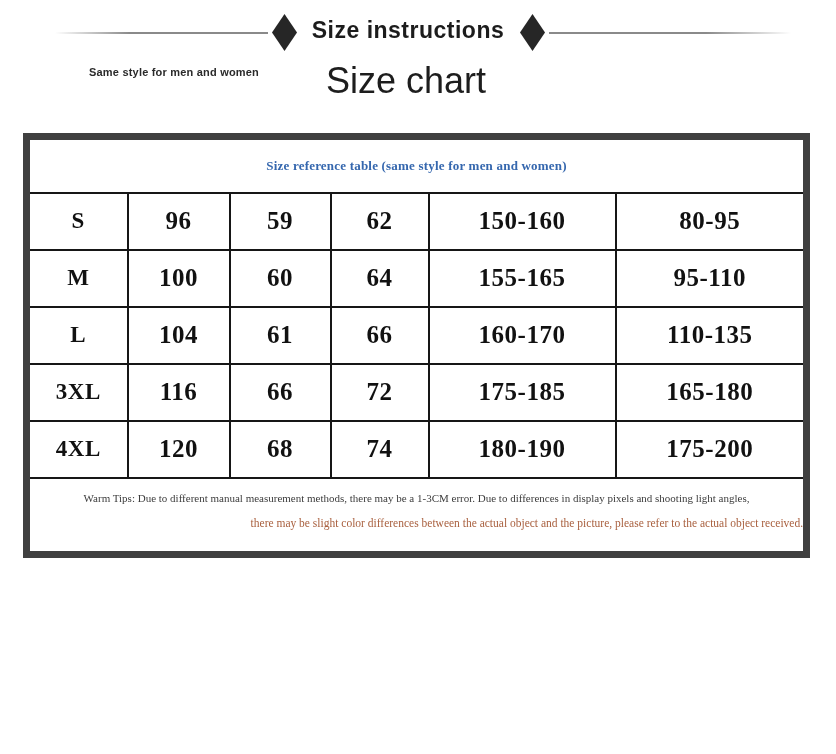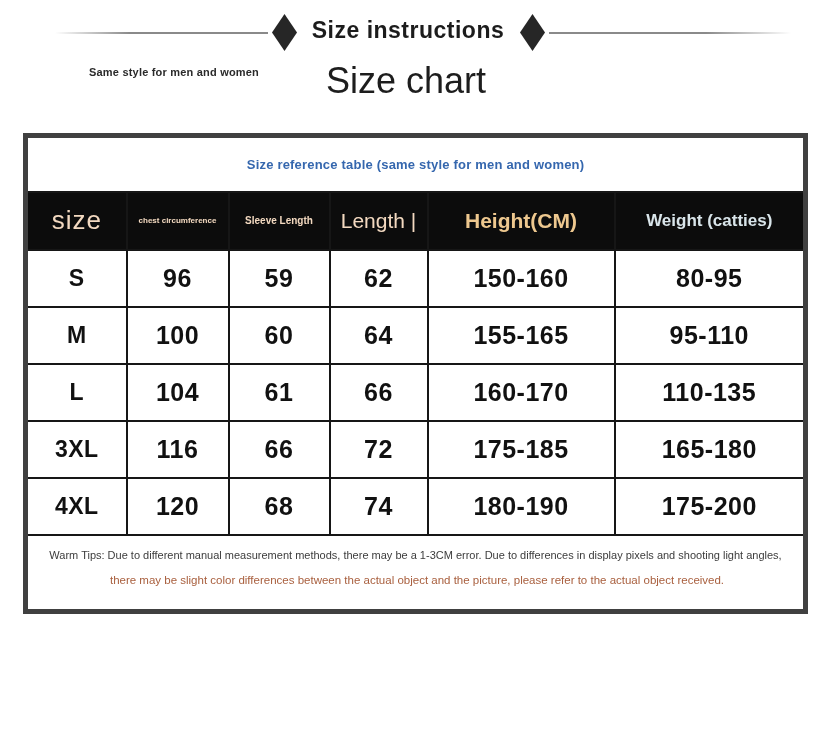--- a/index.html
+++ b/index.html
@@ -45,22 +45,23 @@
     position: absolute; top: 60px; left: 0; width: 812px;
     text-align: center;
     font-size: 36px; font-weight: 500; color: #1d1d1d;
   }
 
   
   table.size-table {
     position: absolute; left: 23px; top: 133px;
     width: 780px;
     border-collapse: collapse;
-    border: 5px solid #404040;
+    border: 7px solid #404040;
     table-layout: fixed;
+    font-family: Liberation Serif, serif;
   }
   table.size-table td, table.size-table th {
     border: 2px solid #161616;
     text-align: center; vertical-align: middle;
     overflow: hidden;
   }
 
   tr.caption-row td {
     height: 56px;
     background: #ffffff;
@@ -92,21 +93,21 @@
     height: 77px;
     vertical-align: top;
     padding-top: 13px;
   }
   .tip-line1 {
     text-align: center;
     font-size: 11px; color: #3c3c3c;
     padding: 0 17px;
   }
   .tip-line2 {
-    text-align: center;
+    text-align: right;
     font-size: 11.5px; color: #a9603f;
     margin-top: 13px;
     padding-left: 3px;
   }
 </style>
 </head>
 <body>
 
 <div class="deco-line left"></div>
 <div class="diamond left"></div>
@@ -122,28 +123,20 @@
     <col style="width:101px">
       <col style="width:102px">
       <col style="width:101px">
     <col style="width:98px">
       <col style="width:187px">
       <col style="width:191px">
   </colgroup>
   <tbody>
     <tr class="caption-row">
       <td colspan="6">Size reference table (same style for men and women)</td>
-    </tr>
-    <tr class="head-row">
-      <th>size</th>
-      <th>chest circumference</th>
-      <th>Sleeve Length</th>
-      <th>Length |</th>
-      <th>Height(CM)</th>
-      <th>Weight (catties)</th>
     </tr>
 
     <tr class="data-row">
       <td>S</td>
       <td>96</td>
       <td>59</td>
       <td>62</td>
       <td>150-160</td>
       <td>80-95</td>
     </tr>

